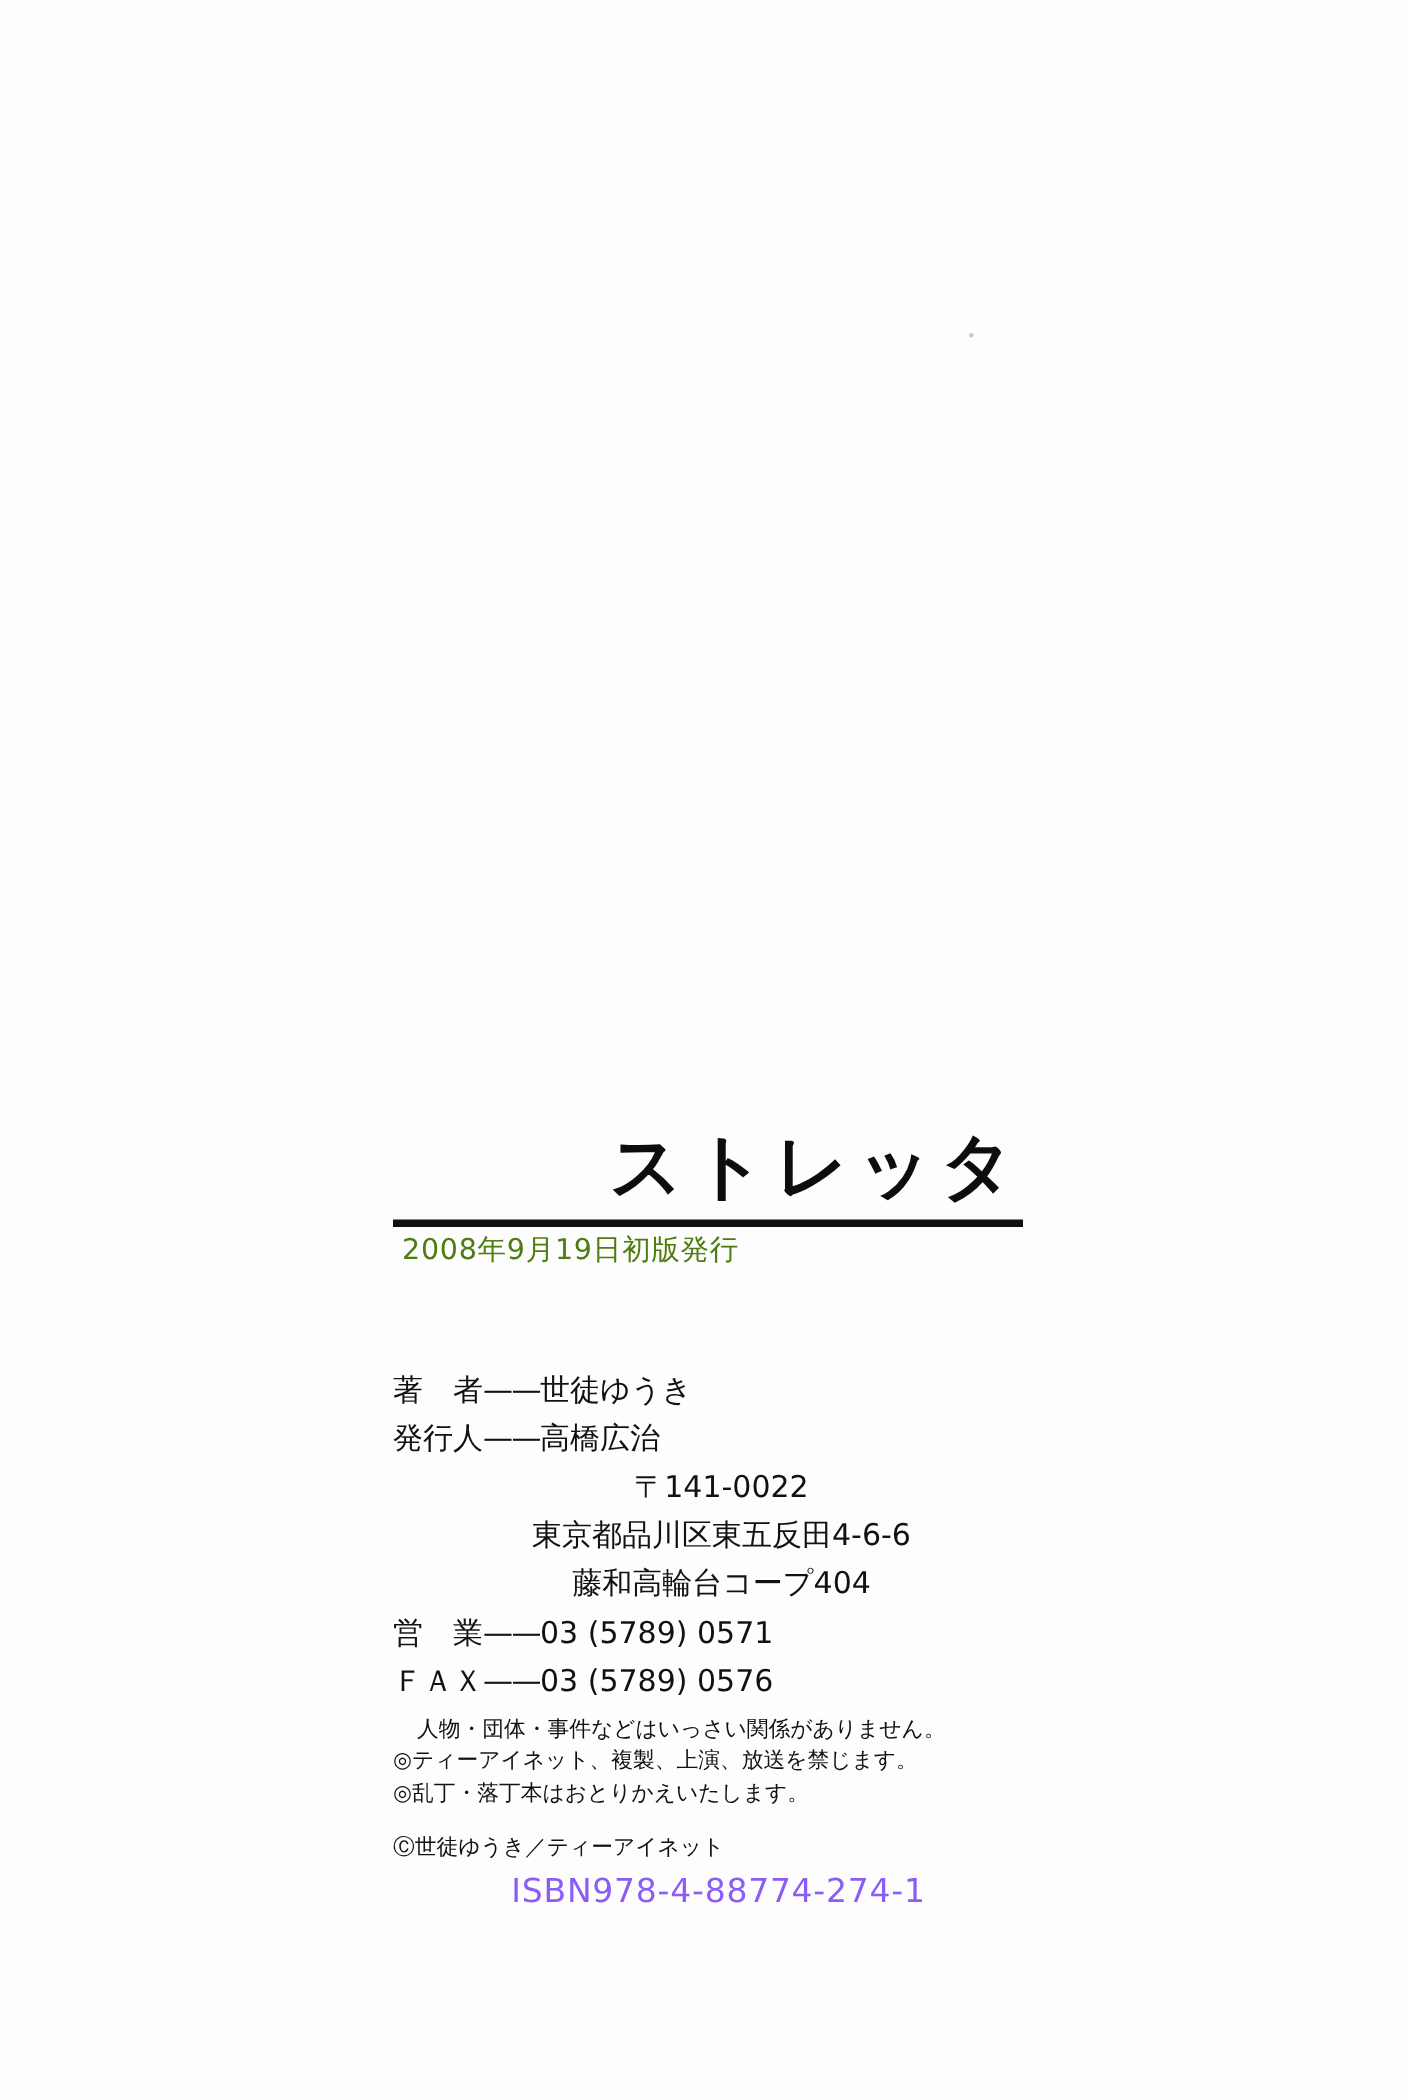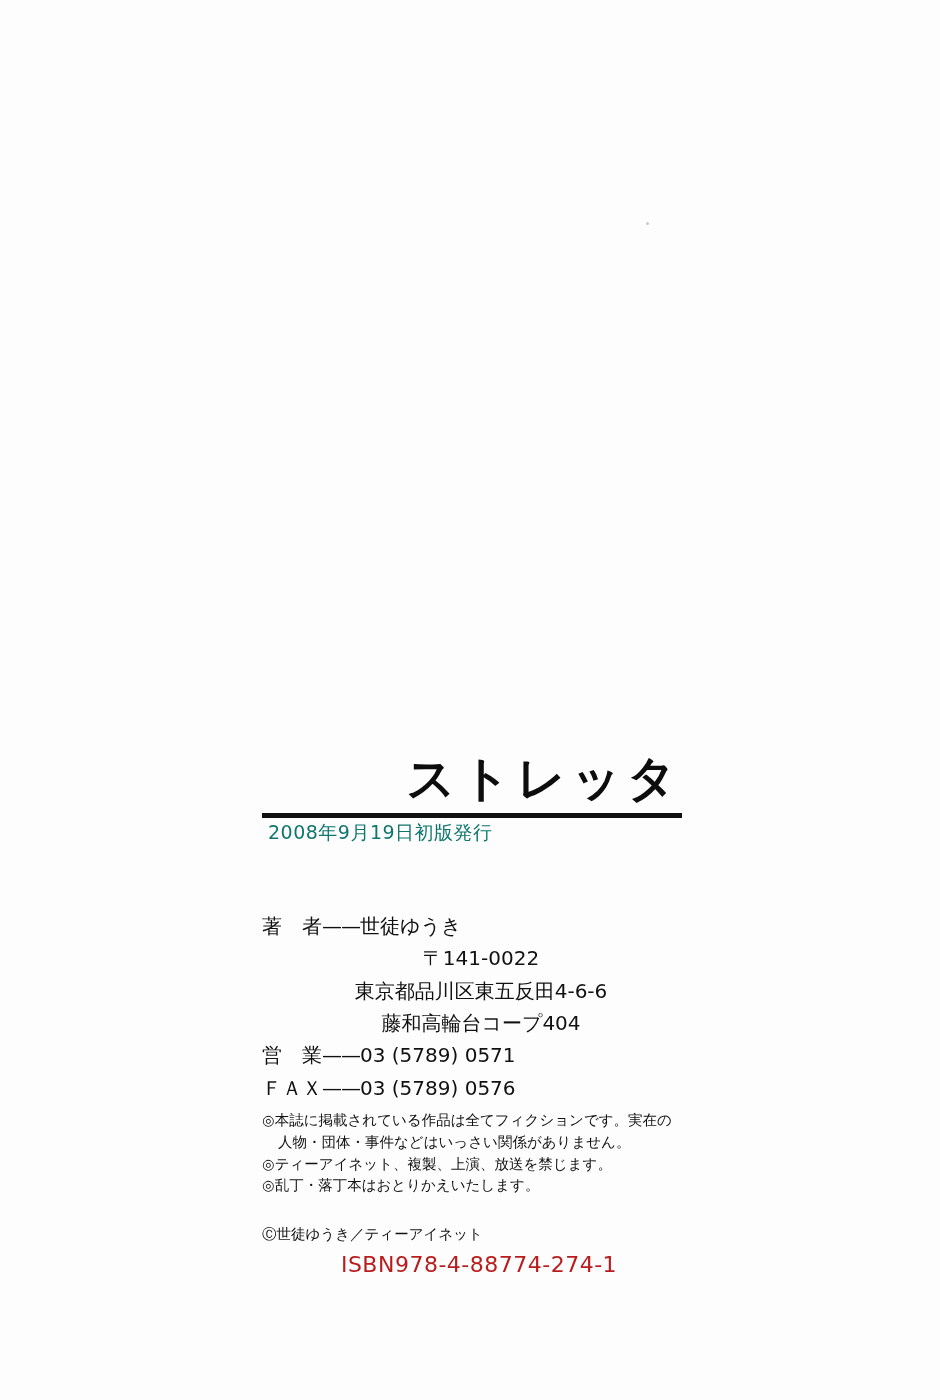--- a/index.html
+++ b/index.html
@@ -45,21 +45,21 @@
     height: 5px;
     background: #111111;
     width: 100%;
     margin: 0 0 2px 0;
   }
 
   .pubdate {
     font-size: 19px;
     letter-spacing: 0.5px;
     margin: 2px 0 0 6px;
-    color: #0f766e;
+    color: #4d7c0f;
     white-space: nowrap;
   }
 
   .imprint {
     margin-top: 64px;
     font-size: 20px;
     line-height: 1.62;
     color: #111111;
   }
 
@@ -94,32 +94,32 @@
 
   .notes .note {
     white-space: nowrap;
   }
 
   .notes .note.indent {
     padding-left: 16px;
   }
 
   .copyright {
-    margin-top: 28px;
+    margin-top: 14px;
     font-size: 14.5px;
     color: #111111;
     white-space: nowrap;
   }
 
   .isbn {
     margin-top: 8px;
     font-size: 22px;
     text-align: center;
     letter-spacing: 0.5px;
-    color: #b91c1c;
+    color: #8b5cf6;
     white-space: nowrap;
     padding-left: 14px;
   }
 
   .speck {
     position: absolute;
     left: 646px;
     top: 222px;
     width: 3px;
     height: 3px;
@@ -141,40 +141,42 @@
     <div class="rule-thick"></div>
 
     <div class="pubdate">2008年9月19日初版発行</div>
 
     <div class="imprint">
 
       <div class="row">
         <span class="lbl">著　者</span><span class="dash">——</span><span>世徒ゆうき</span>
       </div>
 
+      <div class="row">
+        <span class="lbl">発行人</span><span class="dash">——</span><span>高橋広治</span>
+      </div>
 
 
       <div class="addr">
         <div class="row">〒141-0022</div>
         <div class="row">東京都品川区東五反田4-6-6</div>
         <div class="row">藤和高輪台コープ404</div>
       </div>
 
       <div class="row">
         <span class="lbl">営　業</span><span class="dash">——</span><span>03 (5789) 0571</span>
       </div>
 
       <div class="row">
         <span class="lbl">ＦＡＸ</span><span class="dash">——</span><span>03 (5789) 0576</span>
       </div>
 
     </div>
 
     <div class="notes">
-      <div class="note">◎本誌に掲載されている作品は全てフィクションです。実在の</div>
       <div class="note indent">人物・団体・事件などはいっさい関係がありません。</div>
       <div class="note">◎ティーアイネット、複製、上演、放送を禁じます。</div>
       <div class="note">◎乱丁・落丁本はおとりかえいたします。</div>
     </div>
 
     <div class="copyright">Ⓒ世徒ゆうき／ティーアイネット</div>
 
     <div class="isbn">ISBN978-4-88774-274-1</div>
 
   </div>

